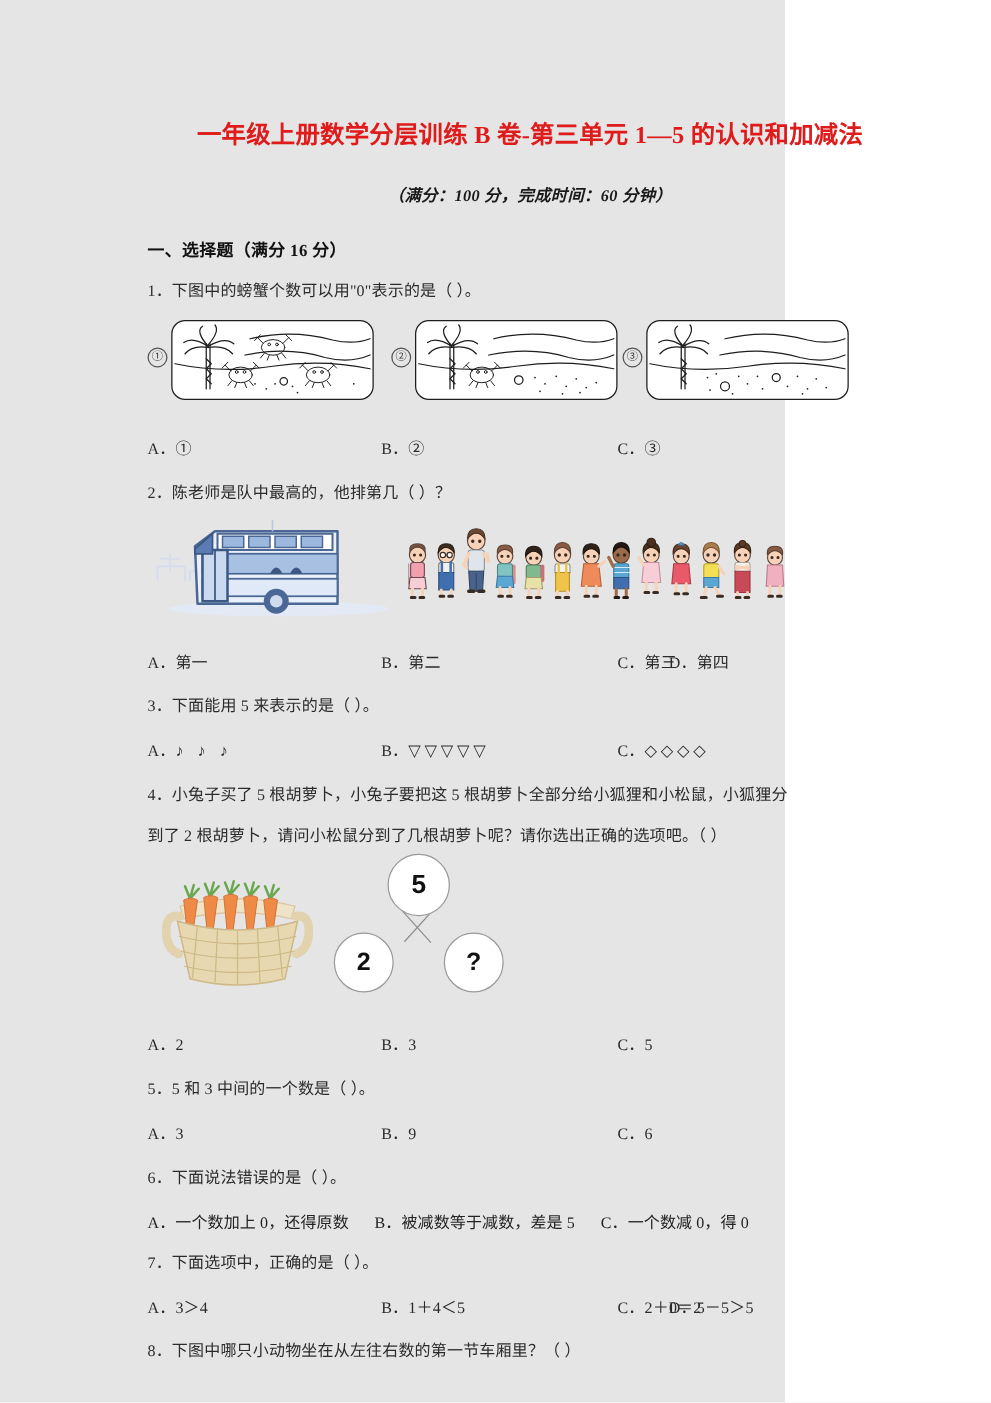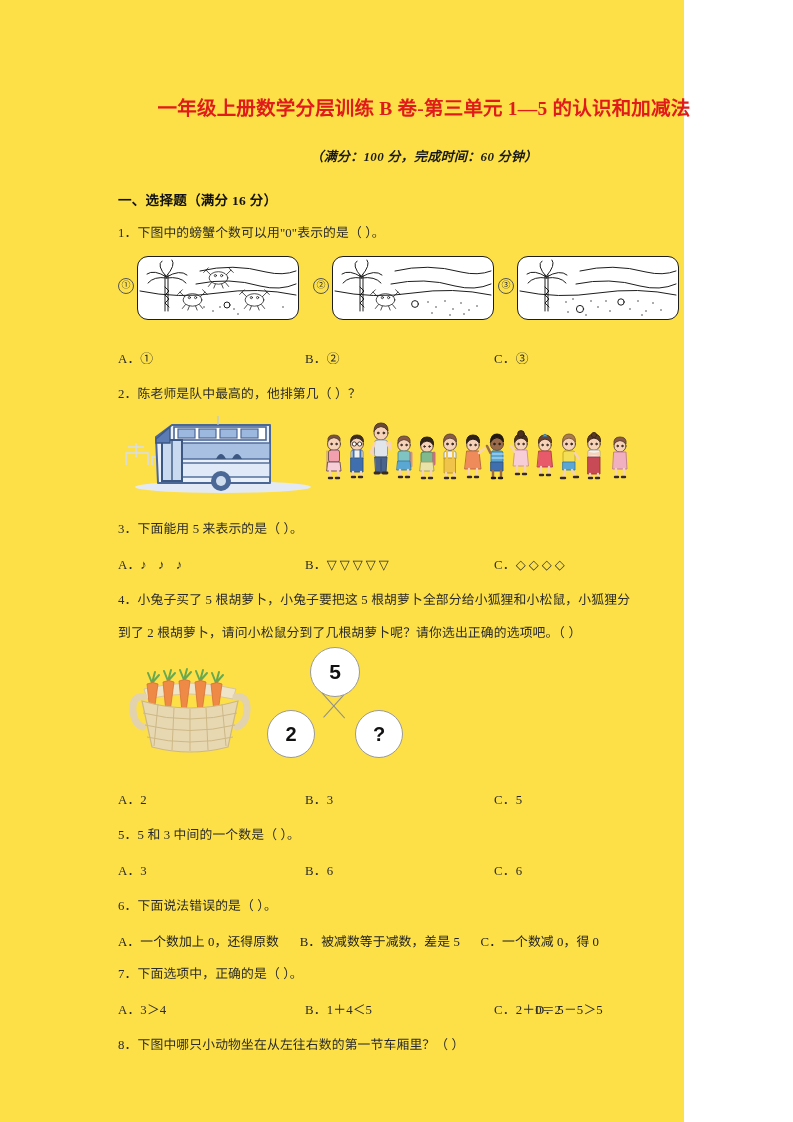--- a/index.html
+++ b/index.html
@@ -12,23 +12,23 @@
     width: 793px;
     height: 1122px;
     position: relative;
     font-family: "Liberation Serif", "DejaVu Serif", serif;
     color: #222222;
     overflow: hidden;
   }
   .page {
     position: absolute;
     left: 0; top: 0;
-    width: 684px;
+    width: 628px;
     height: 1122px;
-    background: #fde047;
+    background: #e5e5e5;
   }
   .content {
     position: absolute;
     left: 118px;
     top: 0;
     width: 612px;
   }
 
   
   .doc-title {
@@ -567,20 +567,26 @@
               <path d="M3 13 L15 13 L16 30 L2 30 Z" fill="#f0b0c0" stroke="#bd7c8d"></path>
               <path d="M5 30 L5 38 M13 30 L13 38" stroke="#f6d2b8" stroke-width="2.4"></path>
               <path d="M4 38 L7 38 M11 38 L14 38" stroke="#3a2b22" stroke-width="2.4"></path>
             </g>
 
           </g>
         </svg>
       </div>
     </div>
 
+    <div class="opts">
+      <span class="opt opt-a">A．第一</span>
+      <span class="opt opt-b">B．第二</span>
+      <span class="opt opt-c">C．第三</span>
+      <span class="opt opt-d">D．第四</span>
+    </div>
 
     <p class="q">3．下面能用 5 来表示的是（      ）。</p>
     <div class="opts">
       <span class="opt opt-a"><span>A．</span><span class="sym-note">♪ ♪ ♪</span></span>
       <span class="opt opt-b"><span>B．</span><span class="sym">▽▽▽▽▽</span></span>
       <span class="opt opt-c"><span>C．</span><span class="sym">◇◇◇◇</span></span>
     </div>
 
     <p class="q">4．小兔子买了 5 根胡萝卜，小兔子要把这 5 根胡萝卜全部分给小狐狸和小松鼠，小狐狸分</p>
     <p class="q tight">到了 2 根胡萝卜，请问小松鼠分到了几根胡萝卜呢？请你选出正确的选项吧。（      ）</p>
@@ -634,21 +640,21 @@
 
     <div class="opts">
       <span class="opt opt-a">A．2</span>
       <span class="opt opt-b">B．3</span>
       <span class="opt opt-c">C．5</span>
     </div>
 
     <p class="q">5．5 和 3 中间的一个数是（      ）。</p>
     <div class="opts">
       <span class="opt opt-a">A．3</span>
-      <span class="opt opt-b">B．6</span>
+      <span class="opt opt-b">B．9</span>
       <span class="opt opt-c">C．6</span>
     </div>
 
     <p class="q">6．下面说法错误的是（      ）。</p>
     <div class="opts-inline">
       <span>A．一个数加上 0，还得原数</span>
       <span class="sep"></span>
       <span>B．被减数等于减数，差是 5</span>
       <span class="sep"></span>
       <span>C．一个数减 0，得 0</span>

